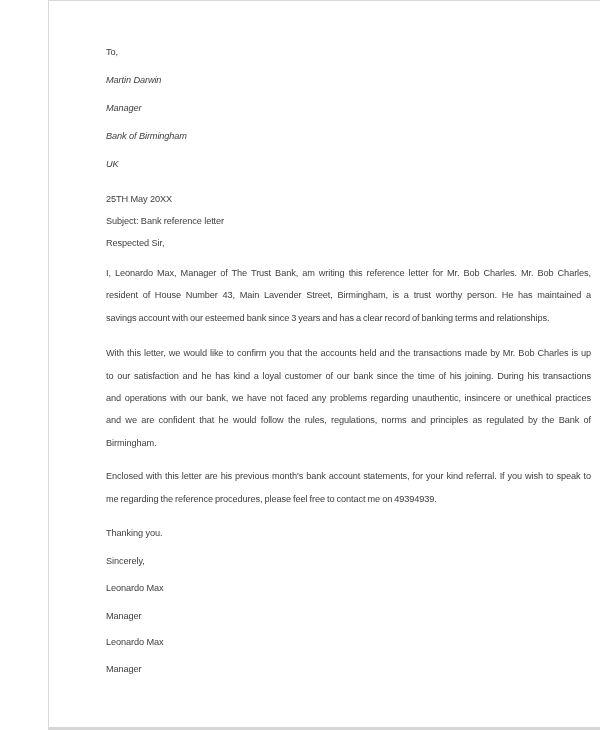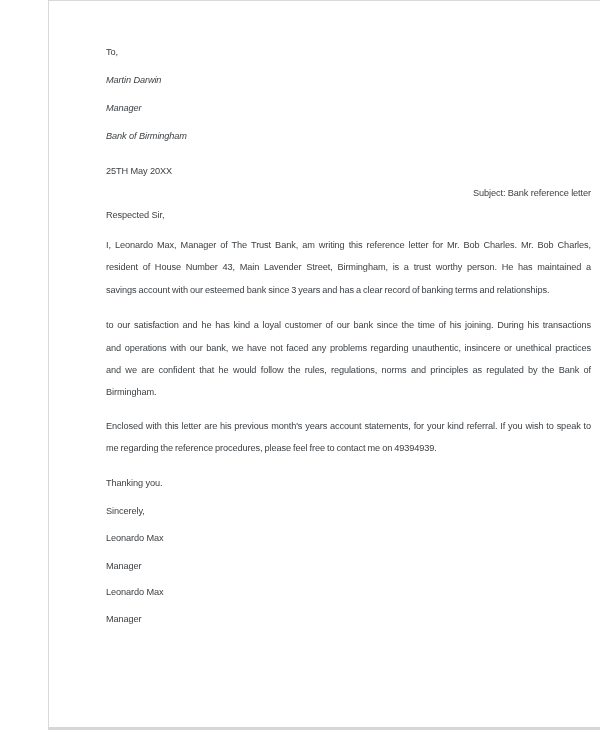--- a/index.html
+++ b/index.html
@@ -28,21 +28,21 @@
     height: 100%;
     padding: 40px 56px 0 57px;
   }
   .line {
     height: 22px;
     line-height: 22px;
     white-space: nowrap;
   }
   .b-name, .b-title, .b-org, .b-country { margin-top: 6px; font-style: italic; }
   .b-date { margin-top: 13px; }
-  .b-subject { margin-top: 0; text-align: right; }
+  .b-subject { margin-top: 0; }
   .b-greeting { margin-top: 0; }
   .paragraph { width: 100%; }
   .p1 { margin-top: 8px; }
   .p2 { margin-top: 13px; }
   .p3 { margin-top: 11px; }
   .para-line {
     height: 22.4px;
     line-height: 22.4px;
     text-align: justify;
     text-align-last: justify;
@@ -63,38 +63,40 @@
 </head>
 <body>
 
 <div class="page">
   <div class="content">
 
     <div class="line b-to">To,</div>
     <div class="line b-name">Martin Darwin</div>
     <div class="line b-title">Manager</div>
     <div class="line b-org">Bank of Birmingham</div>
+    <div class="line b-country">UK</div>
 
     <div class="line b-date">25TH May 20XX</div>
     <div class="line b-subject">Subject: Bank reference letter</div>
     <div class="line b-greeting">Respected Sir,</div>
 
     <div class="paragraph p1">
         <div class="para-line">I, Leonardo Max, Manager of The Trust Bank, am writing this reference letter for Mr. Bob Charles. Mr. Bob Charles,</div>
         <div class="para-line">resident of House Number 43, Main Lavender Street, Birmingham, is a trust worthy person. He has maintained a</div>
         <div class="para-line last-line">savings account with our esteemed bank since 3 years and has a clear record of banking terms and relationships.</div>
       </div>
     <div class="paragraph p2">
+        <div class="para-line">With this letter, we would like to confirm you that the accounts held and the transactions made by Mr. Bob Charles is up</div>
         <div class="para-line">to our satisfaction and he has kind a loyal customer of our bank since the time of his joining. During his transactions</div>
         <div class="para-line">and operations with our bank, we have not faced any problems regarding unauthentic, insincere or unethical practices</div>
         <div class="para-line">and we are confident that he would follow the rules, regulations, norms and principles as regulated by the Bank of</div>
         <div class="para-line last-line">Birmingham.</div>
       </div>
     <div class="paragraph p3">
-        <div class="para-line">Enclosed with this letter are his previous month's years account statements, for your kind referral. If you wish to speak to</div>
+        <div class="para-line">Enclosed with this letter are his previous month's bank account statements, for your kind referral. If you wish to speak to</div>
         <div class="para-line last-line">me regarding the reference procedures, please feel free to contact me on 49394939.</div>
       </div>
 
     <div class="line b-thanks">Thanking you.</div>
     <div class="line b-signoff">Sincerely,</div>
     <div class="line b-sname">Leonardo Max</div>
     <div class="line b-stitle">Manager</div>
     <div class="line b-sname2">Leonardo Max</div>
     <div class="line b-stitle2">Manager</div>
 

